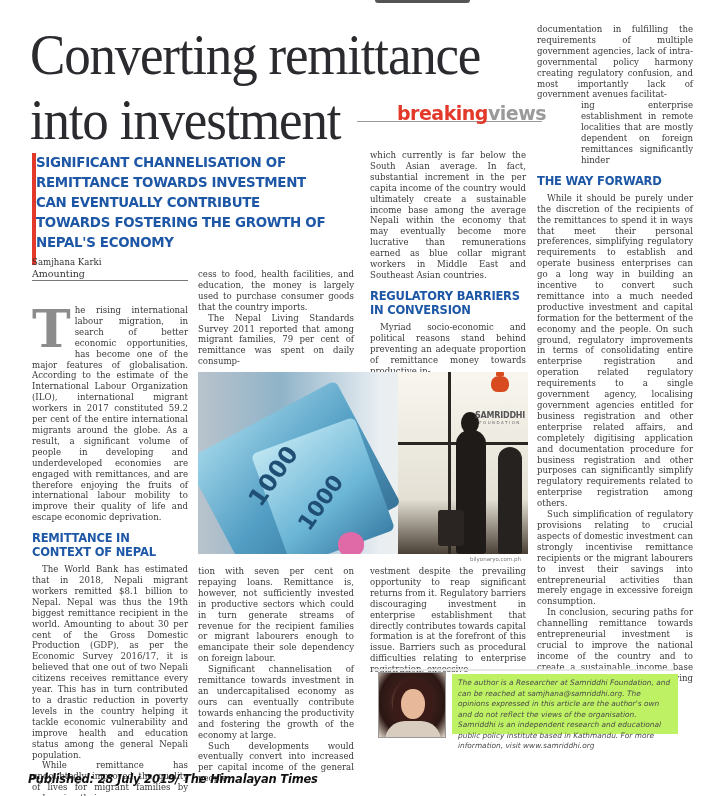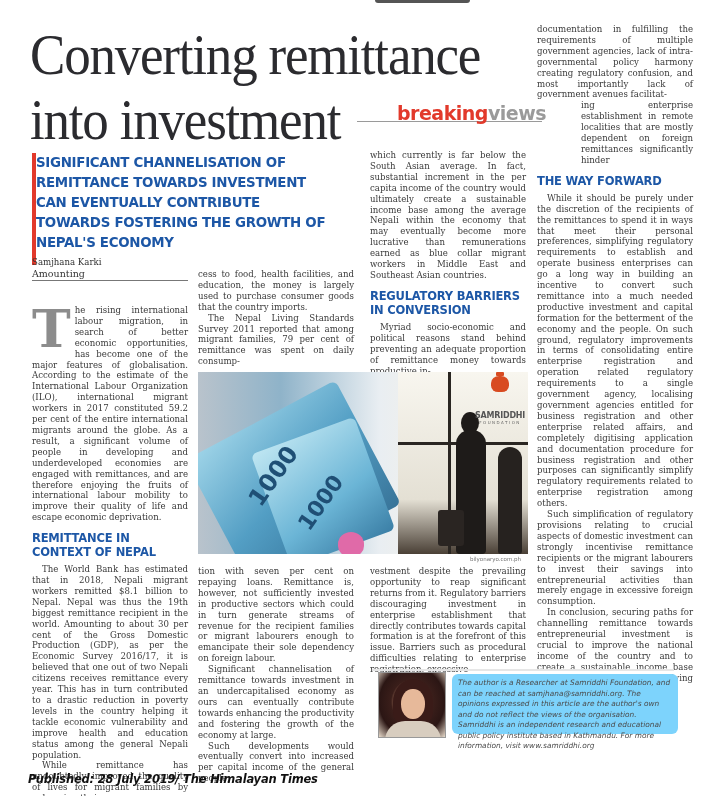--- a/index.html
+++ b/index.html
@@ -79,22 +79,22 @@
 
   .photo-credit { position: absolute; left: 470px; top: 556px; font-family: "DejaVu Sans", sans-serif; font-size: 5.5px; color: #777; }
 
   .author-box { position: absolute; left: 372px; top: 672px; width: 300px; height: 68px; }
   .author-rule { position: absolute; left: 372px; top: 669px; width: 302px; height: 2px; background: #e6e6e6; }
   .author-photo { position: absolute; left: 6px; top: 0; width: 68px; height: 66px; border: 1px solid #999;
     background: radial-gradient(ellipse at 50% 45%, #e4b89a 0%, #d8a07f 28%, #3a1e1a 45%, #2b1614 70%, #e9dccc 100%); overflow: hidden; }
   .author-photo .face { position: absolute; left: 22px; top: 16px; width: 24px; height: 30px; background: #e7b99a; border-radius: 48%; }
   .author-photo .hair { position: absolute; left: 14px; top: 6px; width: 40px; height: 46px; background: #3a1b18; border-radius: 50% 50% 30% 30%; }
   .author-photo .jacket { position: absolute; left: 6px; top: 48px; width: 56px; height: 22px; background: #d8cdbf; border-radius: 20px 20px 0 0; }
-  .author-text { position: absolute; left: 80px; top: 2px; width: 226px; height: 60px; background: #7dd3fc; padding: 4px 6px;
-    font-family: "DejaVu Sans", sans-serif; font-style: italic; font-size: 7.4px; line-height: 10.5px; color: #4a4a4a; border-radius: 6px; }
+  .author-text { position: absolute; left: 80px; top: 2px; width: 226px; height: 60px; background: #bef264; padding: 4px 6px;
+    font-family: "DejaVu Sans", sans-serif; font-style: italic; font-size: 7.4px; line-height: 10.5px; color: #4a4a4a; }
 
   .published { position: absolute; left: 28px; top: 772px; font-family: "DejaVu Sans", sans-serif; font-style: italic; font-weight: 700;
     font-size: 11.5px; color: #111; letter-spacing: -0.2px; }
 </style>
 </head>
 <body>
 
 <div class="topbar"></div>
 
 <h1 class="headline">

